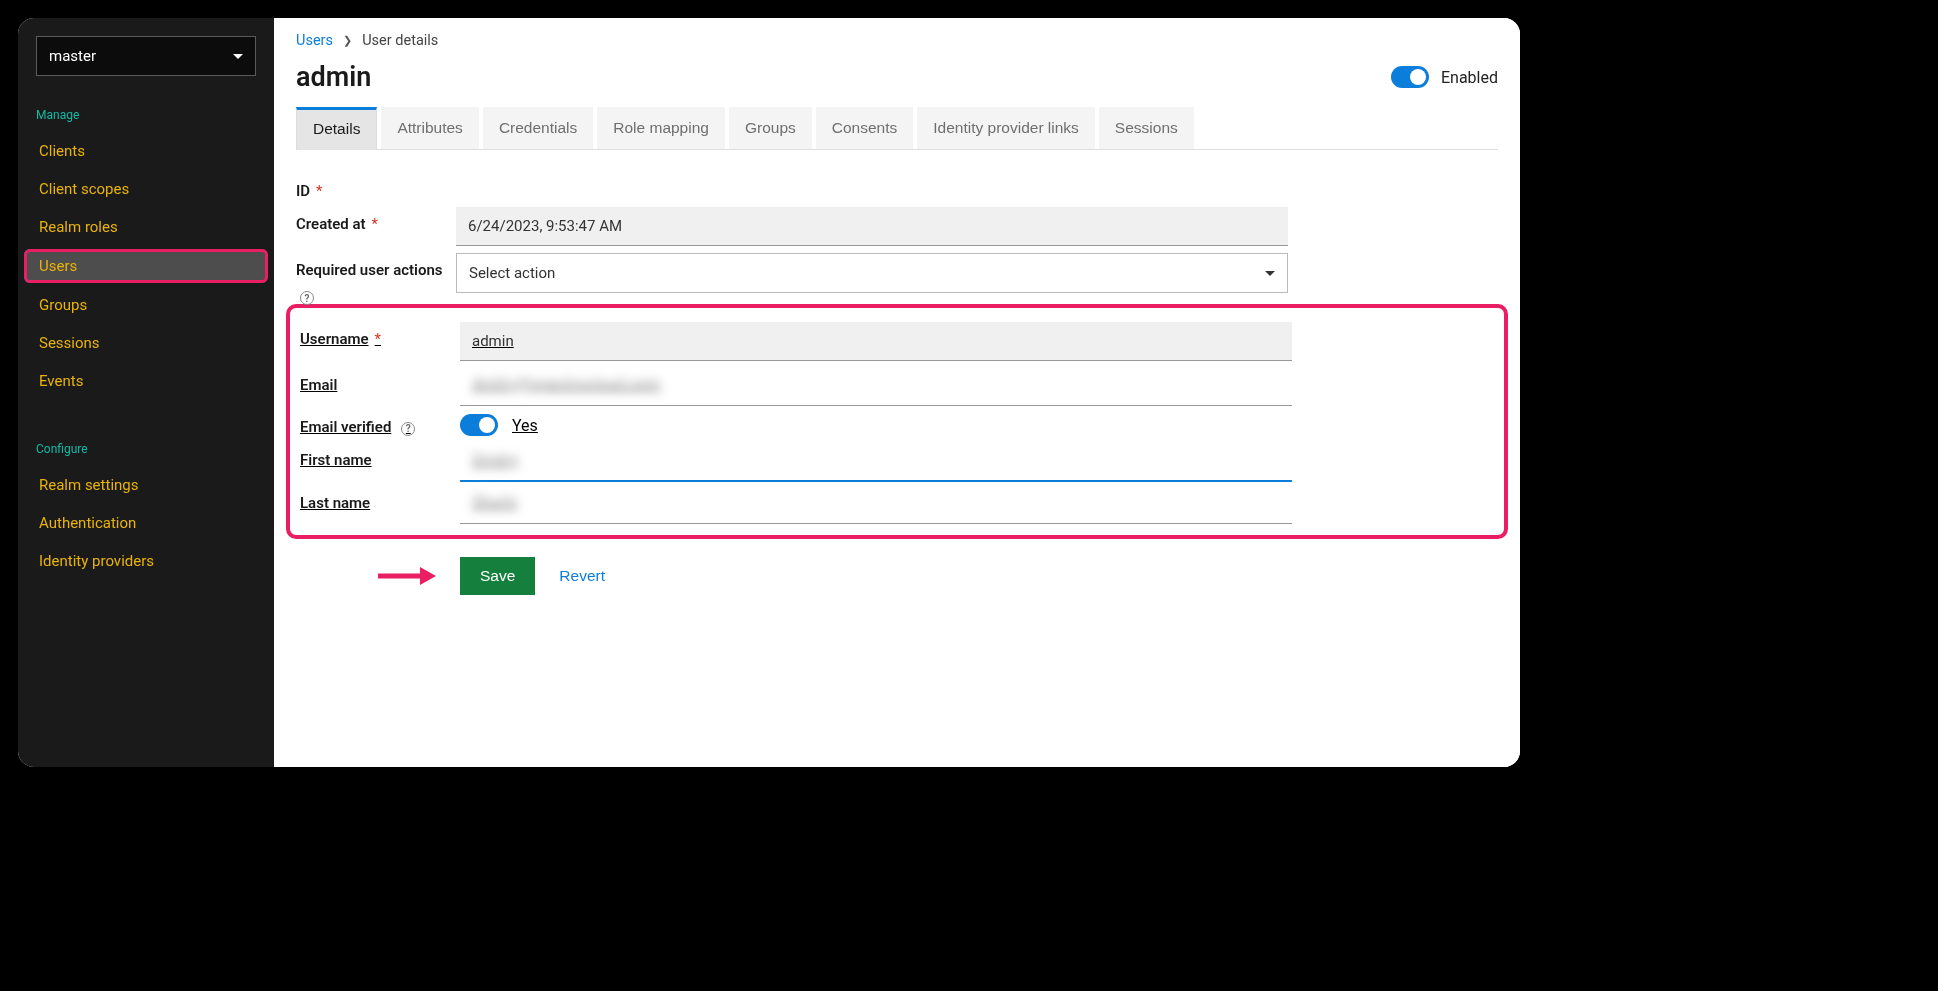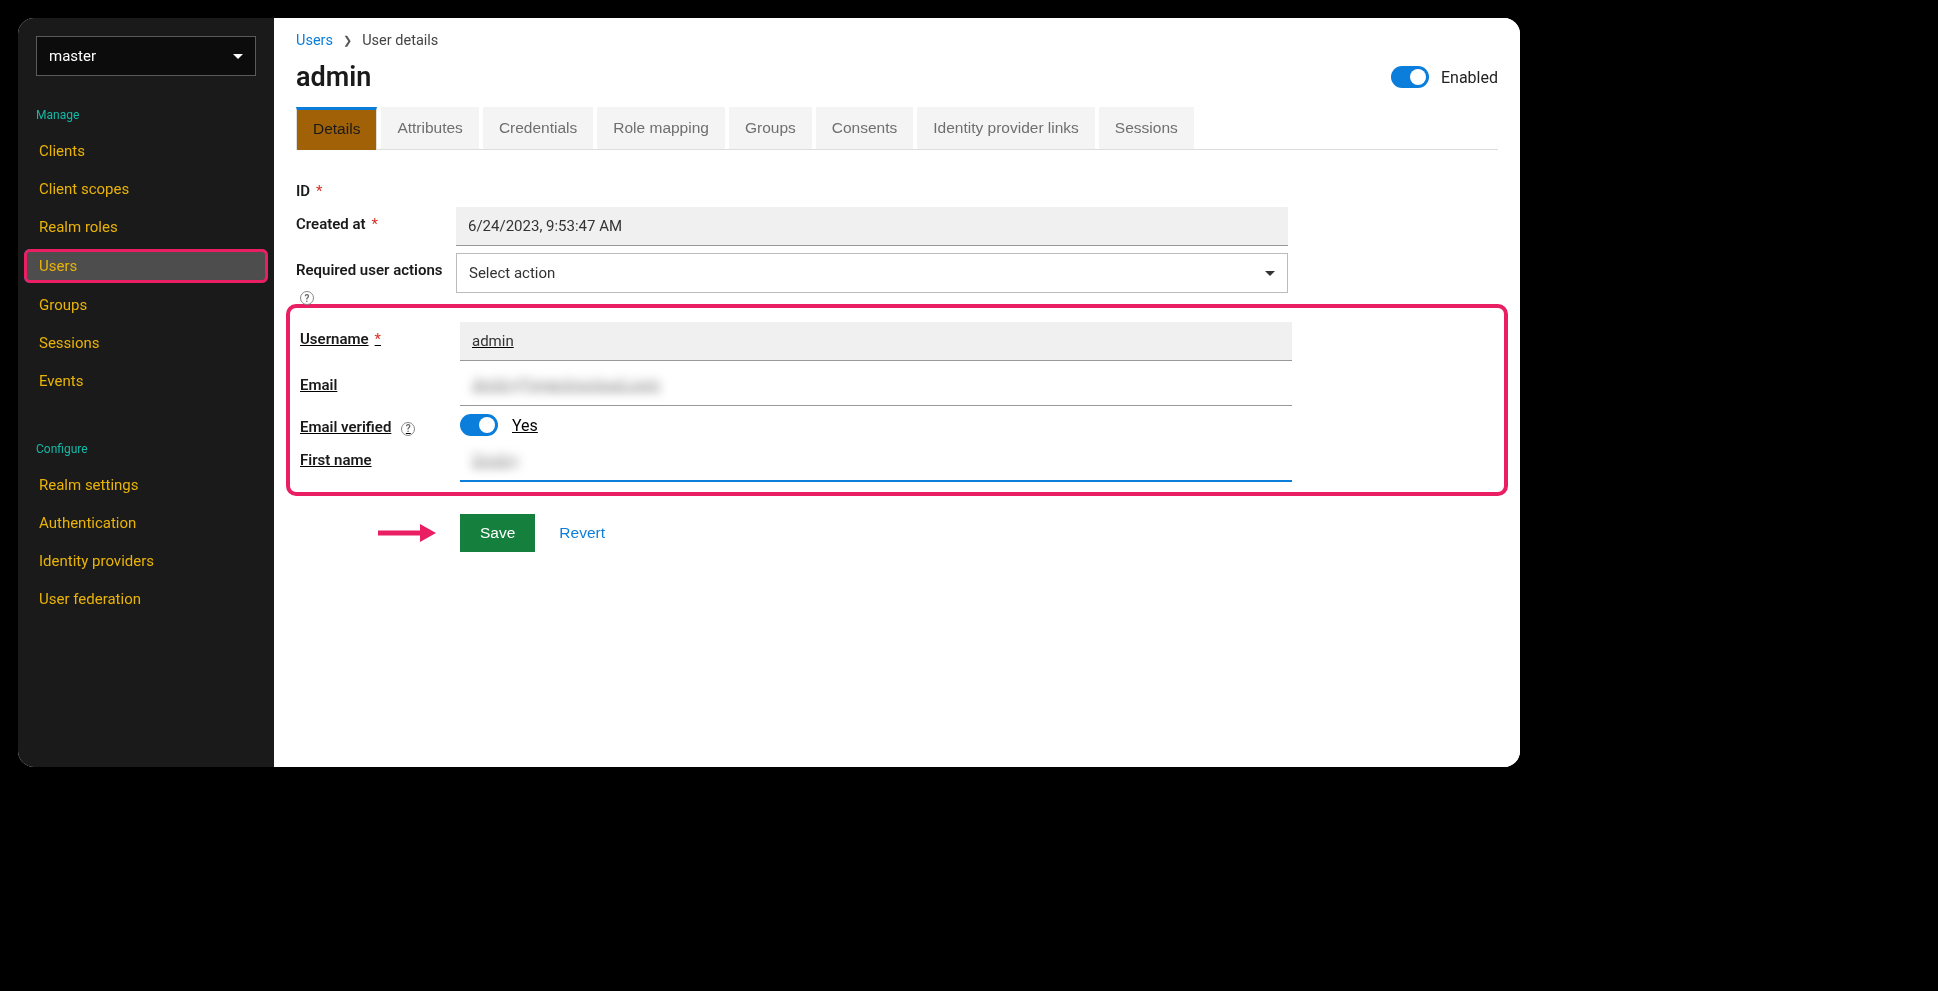--- a/index.html
+++ b/index.html
@@ -140,21 +140,21 @@
       padding: 12px 16px;
       font-size: 15.5px;
       color: #6f6f6f;
       background: #f4f4f4;
       border: none;
       cursor: pointer;
       margin-right: 4px;
     }
     .tab.active {
       color: #1a1a1a;
-      background: #a16207;
+      background: #e5e5e5;
       border-top: 3px solid #0b7dda;
       padding-top: 9px;
       border-left: 1px solid #ddd;
       border-right: 1px solid #ddd;
       margin-bottom: -1px;
     }
 
     
     .form-area {
       padding: 24px 22px 20px;
@@ -295,21 +295,20 @@
       <li class="nav-item">Events</li>
     </ul>
 
     <div class="nav-divider"></div>
 
     <div class="nav-section-header">Configure</div>
     <ul class="nav-list">
       <li class="nav-item">Realm settings</li>
       <li class="nav-item">Authentication</li>
       <li class="nav-item">Identity providers</li>
-      <li class="nav-item">User federation</li>
     </ul>
   </aside>
 
   <main class="main">
 
     <nav class="breadcrumb">
       <a>Users</a>
       <span class="chev">❯</span>
       <span>User details</span>
     </nav>
@@ -405,20 +404,29 @@
         <div class="form-row">
           <div class="form-label">
             <span>First name</span>
           </div>
           <div class="form-control">
             <input class="text-input focused" style="">
             <div class="blurred" style="margin-top:-32px; padding:0 12px 10px; pointer-events:none;">Dmitry</div>
           </div>
         </div>
 
+        <div class="form-row" style="margin-bottom:8px;">
+          <div class="form-label">
+            <span>Last name</span>
+          </div>
+          <div class="form-control">
+            <input class="text-input" style="">
+            <div class="blurred" style="margin-top:-32px; padding:0 12px 10px; pointer-events:none;">Shurin</div>
+          </div>
+        </div>
 
       </div>
 
       <div class="button-row">
         <svg class="arrow-svg" viewBox="0 0 60 22">
           <line x1="2" y1="11" x2="48" y2="11" stroke="#e91e63" stroke-width="5"></line>
           <polygon points="44,2 60,11 44,20" fill="#e91e63"></polygon>
         </svg>
         <button class="btn-primary">Save</button>
         <button class="btn-link">Revert</button>

